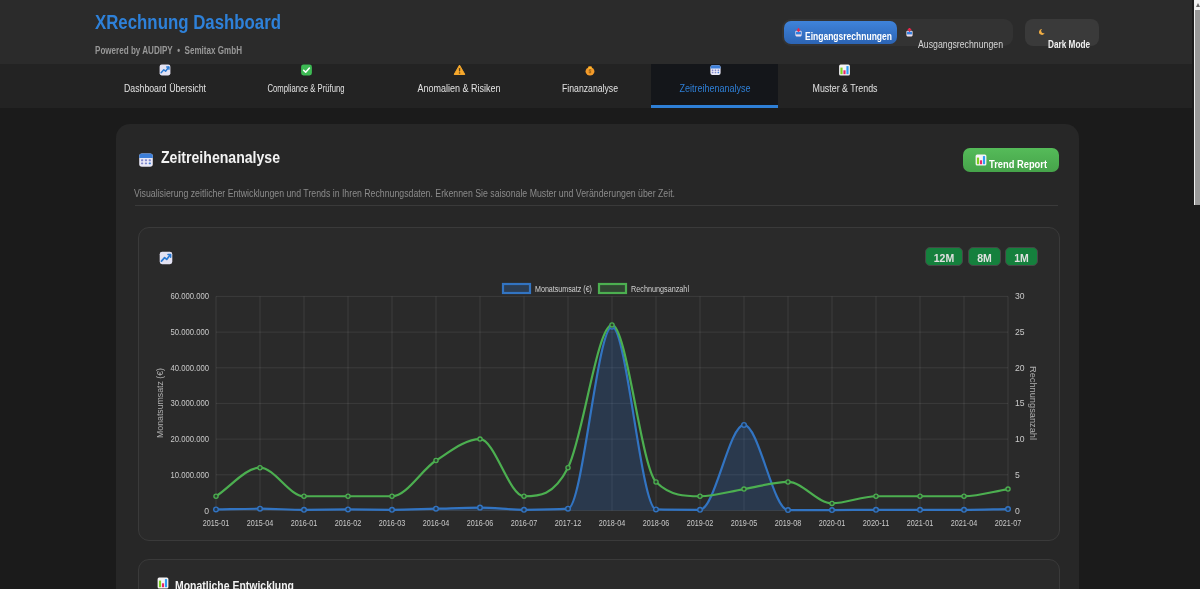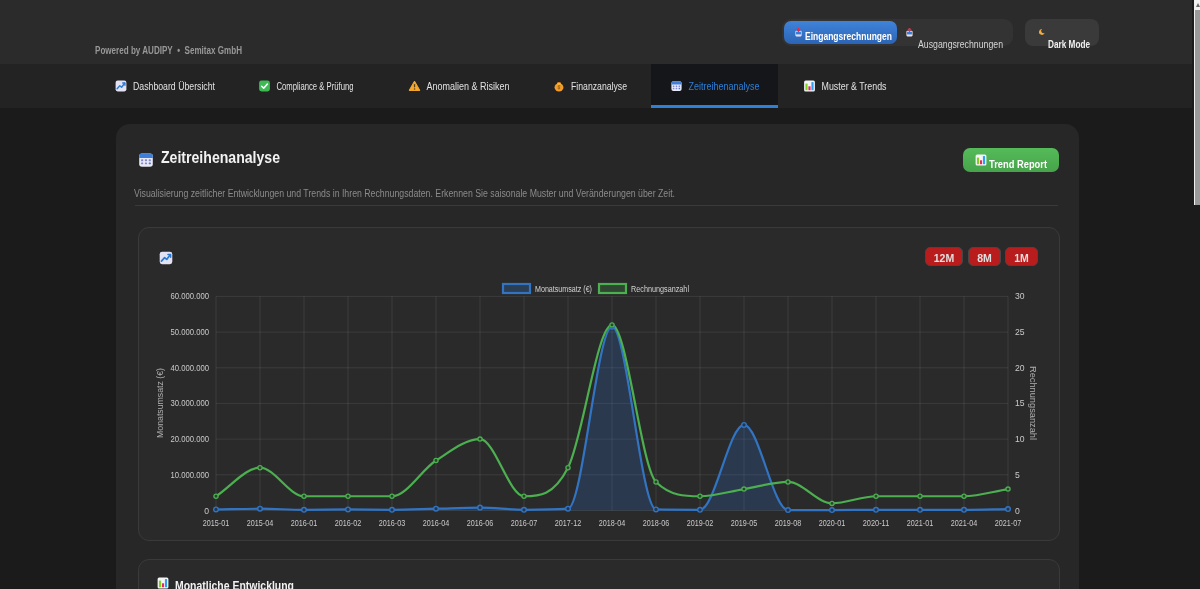--- a/index.html
+++ b/index.html
@@ -1,29 +1,29 @@
 <!DOCTYPE html>
 <html><head><meta charset="utf-8"><style>
 * { margin:0; padding:0; box-sizing:border-box; }
 html,body { width:1200px; height:589px; overflow:hidden; background:#1b1b1b; font-family:"Liberation Sans", sans-serif; }
 #stage { position:relative; width:1200px; height:589px; overflow:hidden; }
 .fit { display:inline-block; white-space:nowrap; }
 .abs { position:absolute; }
 .hdr { position:absolute; left:0; top:0; width:1192px; height:64px; background:#2b2b2b; }
 .nav { position:absolute; left:0; top:64px; width:1192px; height:44px; background:#232323; }
 .activebg { position:absolute; left:651px; top:0; width:127px; height:44px; background:#14161a; border-bottom:3px solid #2e7fd6; }
-.navtab { position:absolute; top:0; height:44px; transform:translateX(-50%); display:flex; align-items:center; gap:6px; }
+.navtab { position:absolute; top:0; height:44px; transform:translateX(-50%); display:flex; align-items:center; gap:6px;flex-direction:column; }
 .page { position:absolute; left:0; top:108px; width:1192px; height:481px; background:#1b1b1b; }
 .card { position:absolute; left:116px; top:124px; width:963px; height:600px; background:#272727; border-radius:14px; }
 .inner { position:absolute; background:#2a2a2a; border:1px solid #3a3a3a; border-radius:11px; }
 .btngroup { position:absolute; left:782px; top:19px; width:231px; height:27px; background:#333333; border-radius:9px; }
 .bluebtn { position:absolute; left:784px; top:21px; width:113px; height:23px; background:linear-gradient(180deg,#3f83da,#2c64b4); border-radius:7px; }
 .darkbtn { position:absolute; left:1025px; top:19px; width:74px; height:27px; background:#3a3a3a; border-radius:8px; }
 .greenbtn { position:absolute; left:963px; top:148px; width:95.5px; height:24px; background:linear-gradient(180deg,#55bb59,#46a34a); border-radius:7px; }
-.rbtn { position:absolute; top:247px; height:19px; background:#b91c1c; border:1px solid #464646; border-radius:5px; text-align:center; }
+.rbtn { position:absolute; top:247px; height:19px; background:#15803d; border:1px solid #464646; border-radius:5px; text-align:center; }
 .rbtn span { display:inline-block; font-size:10.5px; font-weight:bold; color:#e0e0e0; line-height:17px; }
 .rbtn.on { background:#1f5aa2; border-color:#1f5aa2; }
 .divider { position:absolute; left:135px; top:205px; width:923px; height:1px; background:#3a3a3a; }
 .chartsvg { position:absolute; left:128px; top:264px; }
 .tick { font-size:8.6px; fill:#c9c9c9; font-family:"Liberation Sans",sans-serif; }
 .atitle { font-size:8.8px; fill:#aeaeae; font-family:"Liberation Sans",sans-serif; }
 .leg { font-size:9.6px; fill:#d2d2d2; font-family:"Liberation Sans",sans-serif; }
 .sbar { position:absolute; left:1192px; top:0; width:8px; height:589px; background:#1b1b1b; }
 .icon { position:absolute; display:flex; }
 </style></head>
@@ -83,20 +83,21 @@
         <svg width="12" height="12" viewBox="0 0 20 20">
           <rect x="1" y="1" width="18" height="18" rx="2.5" fill="#f4f3f5"></rect>
           <rect x="3.2" y="6" width="3.6" height="11" fill="#7ed321"></rect>
           <rect x="8.2" y="10.5" width="3.6" height="6.5" fill="#e9256a"></rect>
           <rect x="13.2" y="3.5" width="3.6" height="13.5" fill="#2e9df4"></rect>
         </svg>
         <span class="fit" id="n6" style="font-size:10.5px;font-weight:400;color:#e2e2e2;width:65px;transform:scaleX(0.8438);transform-origin:0 50%;">Muster &amp; Trends</span>
       </div>
     </div>
 <div class="page"></div>
+<div class="abs" style="left:95px;top:11px"><span class="fit" id="h1" style="font-size:20px;font-weight:bold;color:#2e81d9;width:186px;transform:scaleX(0.8411);transform-origin:0 50%;">XRechnung Dashboard</span></div>
 <div class="abs" style="left:95px;top:40px"><span class="fit" id="sub" style="font-size:10px;font-weight:bold;color:#989898;width:147px;transform:scaleX(0.8073);transform-origin:0 50%;">Powered by AUDIPY&nbsp; •&nbsp; Semitax GmbH</span></div>
 <div class="btngroup"></div>
 <div class="bluebtn"></div>
 <div class="icon" style="left:794px;top:27.5px">
       <svg width="9" height="9" viewBox="0 0 20 22">
         <rect x="2.5" y="6.5" width="15" height="14" rx="2.5" fill="#f3e9f2"></rect>
         <rect x="4" y="9" width="12" height="7" fill="#2f7fe0"></rect>
         <rect x="4.2" y="16.2" width="11.6" height="1.6" fill="#d8c2dd"></rect>
         <path d="M10 0.8 v6.8 M6.8 4.6 L10 8.2 L13.2 4.6" fill="none" stroke="#e8274b" stroke-width="3" stroke-linecap="round" stroke-linejoin="round"></path>
       </svg>

